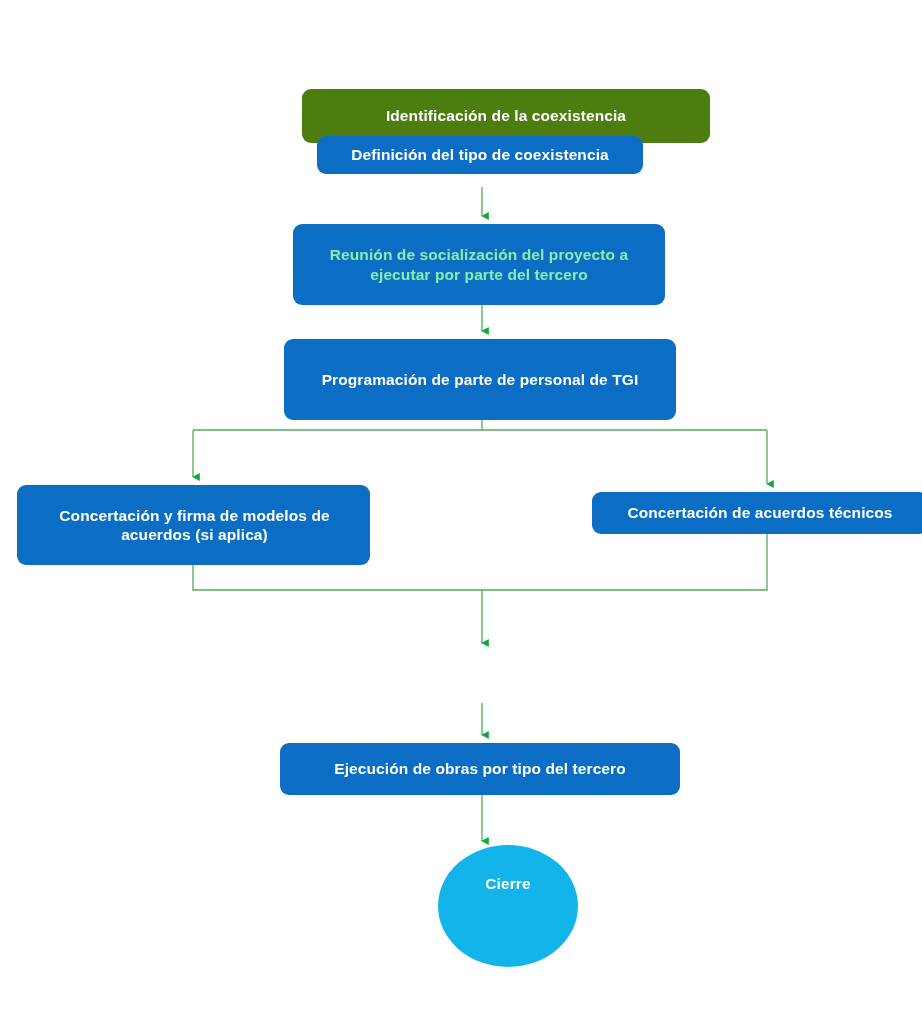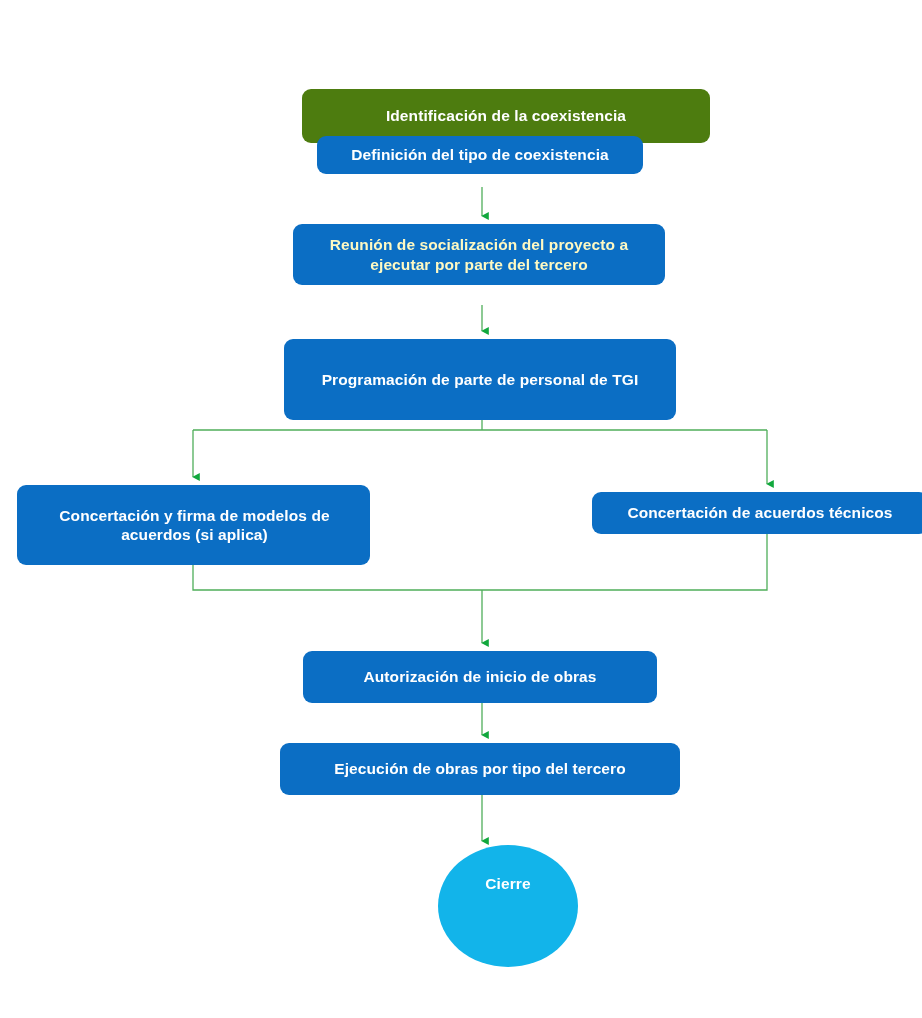--- a/index.html
+++ b/index.html
@@ -100,39 +100,36 @@
   </svg>
 
   <div class="node process" style="left: 302px; top: 44px; width: 408px; height: 54px; background: #4d7c0f; color: rgb(255, 255, 255); margin-top: 45px;">
     <span class="node-label">Identificación de la coexistencia</span>
   </div>
 
   <div class="node process" style="left: 317px; top: 136px; width: 326px; height: 38px; background: rgb(11, 110, 196); color: rgb(255, 255, 255);">
     <span class="node-label">Definición del tipo de coexistencia</span>
   </div>
 
-  <div class="node process" style="left: 293px; top: 224px; width: 372px; height: 61px; background: rgb(11, 110, 196); color: #fef9c3;">
+  <div class="node process" style="left: 293px; top: 224px; width: 372px; height: 81px; background: rgb(11, 110, 196); color: #86efac;">
     <span class="node-label">Reunión de socialización del proyecto a ejecutar por parte del tercero</span>
   </div>
 
   <div class="node process" style="left: 284px; top: 339px; width: 392px; height: 81px; background: rgb(11, 110, 196); color: rgb(255, 255, 255);">
     <span class="node-label">Programación de parte de personal de TGI</span>
   </div>
 
   <div class="node process" style="left: 17px; top: 485px; width: 353px; height: 80px; background: rgb(11, 110, 196); color: rgb(255, 255, 255); padding-left: 12px;">
     <span class="node-label">Concertación y firma de modelos de acuerdos (si aplica)</span>
   </div>
 
   <div class="node process" style="left: 592px; top: 492px; width: 336px; height: 42px; background: rgb(11, 110, 196); color: rgb(255, 255, 255);">
     <span class="node-label">Concertación de acuerdos técnicos</span>
   </div>
 
-  <div class="node process" style="left: 303px; top: 651px; width: 354px; height: 52px; background: rgb(11, 110, 196); color: rgb(255, 255, 255);">
-    <span class="node-label">Autorización de inicio de obras</span>
-  </div>
 
   <div class="node process" style="left: 280px; top: 743px; width: 400px; height: 52px; background: rgb(11, 110, 196); color: rgb(255, 255, 255);">
     <span class="node-label">Ejecución de obras por tipo del tercero</span>
   </div>
 
   <div class="node terminator" style="left: 438px; top: 845px; width: 140px; height: 122px; background: rgb(18, 180, 234); padding-top: 29px; color: rgb(255, 255, 255);">
     <span class="node-label">Cierre</span>
   </div>
 
 </div>

